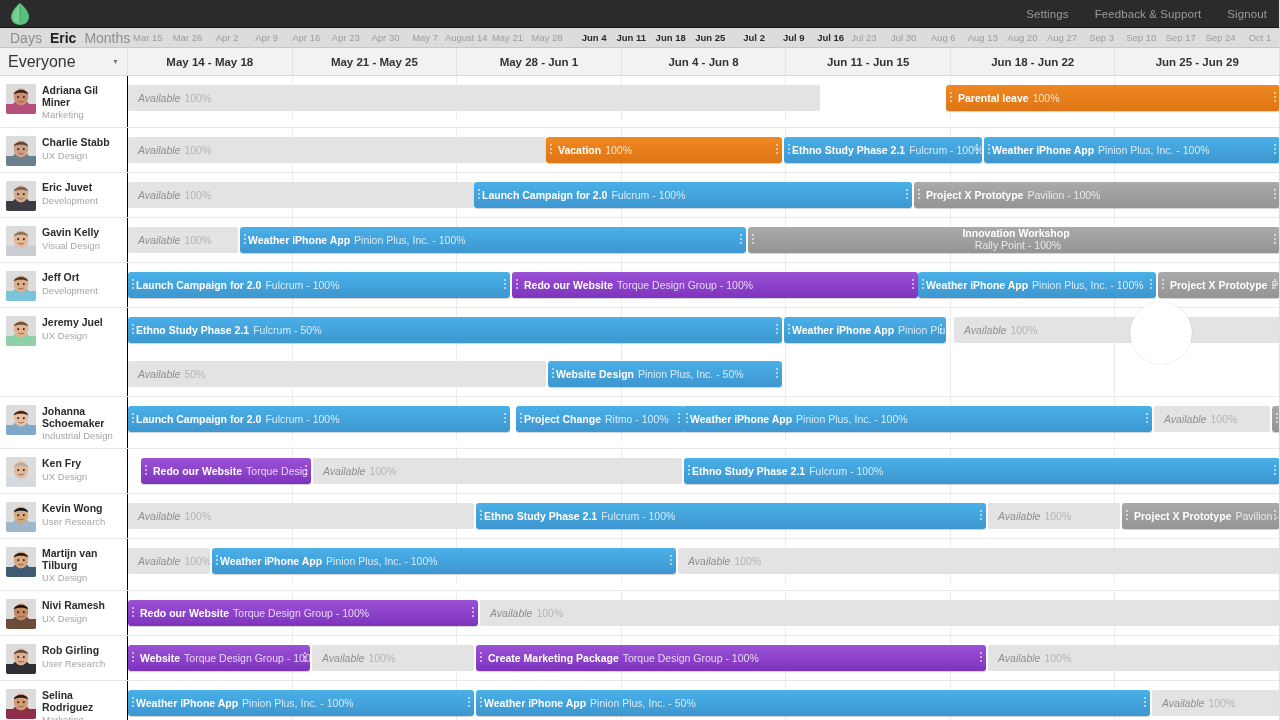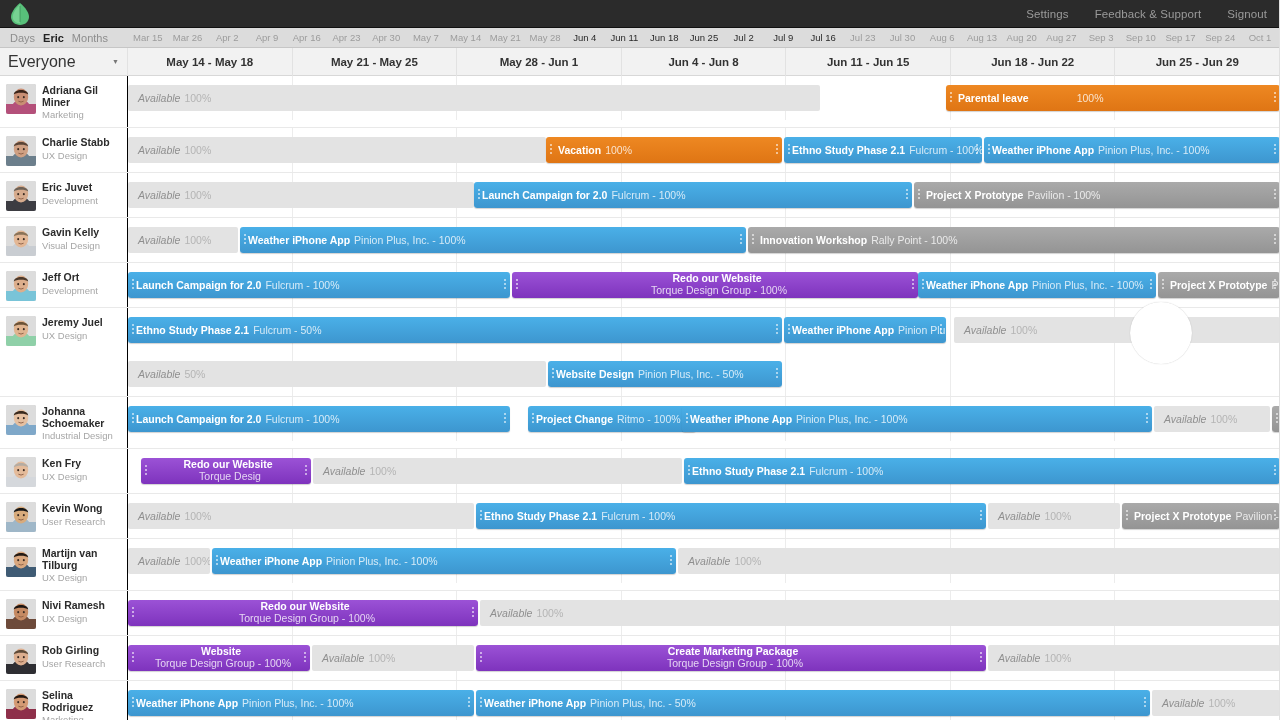--- a/index.html
+++ b/index.html
@@ -31,28 +31,28 @@
 
   
   .ruler{
     position:absolute; top:28px; left:0; width:1280px; height:20px;
     background:#dcdcdc;
     border-bottom:1px solid #c6c6c6;
     display:flex; align-items:center;
     overflow:hidden;
   }
   .zoomlevels{ display:flex; align-items:center; width:128px; padding-left:6px; flex:0 0 128px; }
-  .zoom-opt{ font-size:11px; color:#8d8d8d; padding:0 4px; cursor:pointer; white-space:nowrap;}
+  .zoom-opt{ font-size:14px; color:#8d8d8d; padding:0 4px; cursor:pointer; white-space:nowrap;}
   .zoom-opt.active{ color:#222; font-weight:bold; }
   .ruler-ticks{ display:flex; flex:1 1 auto; height:20px; align-items:center; }
   .rtick{
     flex:1 1 0; text-align:center; font-size:9.5px; color:#9c9c9c;
     white-space:nowrap; cursor:pointer;
   }
-  .rtick.bold{ color:#2a2a2a; font-weight:normal; }
+  .rtick.bold{ color:#2a2a2a; font-weight:bold;text-align:right; }
 
   
   .weekhead{
     position:absolute; top:48px; left:0; width:1280px; height:28px;
     background:#f2f2f2; border-bottom:1px solid #d8d8d8;
     display:flex; align-items:center;
   }
   .everyone{
     width:128px; flex:0 0 128px; height:28px; display:flex; align-items:center;
     padding:0 8px; border-right:1px solid #e2e2e2; cursor:pointer;
@@ -102,21 +102,21 @@
   .bar .t{ font-weight:bold; }
   .bar .s{ font-weight:normal; opacity:.78; margin-left:4px; }
   .bar .grip{
     position:absolute; left:4px; top:50%; transform:translateY(-50%);
     width:2px; height:12px;
     background-image:linear-gradient(to bottom, rgba(255,255,255,.55) 0 2px, transparent 2px 4px);
     background-size:2px 4px;
   }
   .bar .grip.r{ left:auto; right:4px; }
   .bar.blue{ background:linear-gradient(to bottom,#4ab0e8,#3d96cf);padding-left:8px; }
-  .bar.purple{ background:linear-gradient(to bottom,#9b52d6,#7e33bd);flex-direction:column; }
+  .bar.purple{ background:linear-gradient(to bottom,#9b52d6,#7e33bd); }
   .bar.orange{ background:linear-gradient(to bottom,#ee8822,#df7514); }
   .bar.gray{ background:linear-gradient(to bottom,#aaaaaa,#949494); }
   .bar.avail{
     background:#e3e3e3; box-shadow:none; color:#9e9e9e; padding-left:10px;
     border-radius:2px;
   }
   .bar.avail .t{ font-weight:normal; color:#8f8f8f;font-style:italic; }
   .bar.avail .s{ color:#b4b4b4; opacity:1; }
 
   
@@ -159,21 +159,21 @@
     </div>
     <div class="ruler-ticks" id="ruler-ticks">
         <div class="rtick">Mar 15</div>
         <div class="rtick">Mar 26</div>
         <div class="rtick">Apr 2</div>
         <div class="rtick">Apr 9</div>
         <div class="rtick">Apr 16</div>
         <div class="rtick">Apr 23</div>
         <div class="rtick">Apr 30</div>
         <div class="rtick">May 7</div>
-        <div class="rtick">May 14</div>
+        <div class="rtick">August 14</div>
         <div class="rtick">May 21</div>
         <div class="rtick">May 28</div>
         <div class="rtick bold">Jun 4</div>
         <div class="rtick bold">Jun 11</div>
         <div class="rtick bold">Jun 18</div>
         <div class="rtick bold">Jun 25</div>
         <div class="rtick bold">Jul 2</div>
         <div class="rtick bold">Jul 9</div>
         <div class="rtick bold">Jul 16</div>
         <div class="rtick">Jul 23</div>
@@ -234,21 +234,21 @@
               <div></div>
               <div></div>
               <div></div>
               <div></div>
               <div></div>
             </div>
             <div class="bar avail" style="left: 0px; width: 692px;">
               <span class="t">Available</span>
               <span class="s">100%</span>
             </div>
-            <div class="bar orange" style="left: 818px; width: 334px; gap: 44px;">
+            <div class="bar orange" style="left: 818px; width: 334px;">
               <span class="grip"></span>
               <span class="grip r"></span>
               <span class="t">Parental leave</span>
               <span class="s">100%</span>
             </div>
           </div>
         </div>
       </div>
       <div class="row">
         <div class="person">
@@ -387,21 +387,21 @@
             <div class="bar avail" style="left: 0px; width: 110px;">
               <span class="t">Available</span>
               <span class="s">100%</span>
             </div>
             <div class="bar blue" style="left: 112px; width: 506px;">
               <span class="grip"></span>
               <span class="grip r"></span>
               <span class="t">Weather iPhone App</span>
               <span class="s">Pinion Plus, Inc. - 100%</span>
             </div>
-            <div class="bar gray" style="left: 620px; width: 532px;">
+            <div class="bar gray" style="left: 620px; width: 532px; flex-direction: column;">
               <span class="grip"></span>
               <span class="grip r"></span>
               <span class="t">Innovation Workshop</span>
               <span class="s">Rally Point - 100%</span>
             </div>
           </div>
         </div>
       </div>
       <div class="row">
         <div class="person">
@@ -559,21 +559,21 @@
               <div></div>
               <div></div>
               <div></div>
             </div>
             <div class="bar blue" style="left: 0px; width: 382px;">
               <span class="grip"></span>
               <span class="grip r"></span>
               <span class="t">Launch Campaign for 2.0</span>
               <span class="s">Fulcrum - 100%</span>
             </div>
-            <div class="bar blue" style="left: 400px; width: 168px;">
+            <div class="bar blue" style="left: 388px; width: 168px;">
               <span class="grip"></span>
               <span class="grip r"></span>
               <span class="t">Project Change</span>
               <span class="s">Ritmo - 100%</span>
             </div>
             <div class="bar blue" style="left: 554px; width: 470px;">
               <span class="grip"></span>
               <span class="grip r"></span>
               <span class="t">Weather iPhone App</span>
               <span class="s">Pinion Plus, Inc. - 100%</span>

